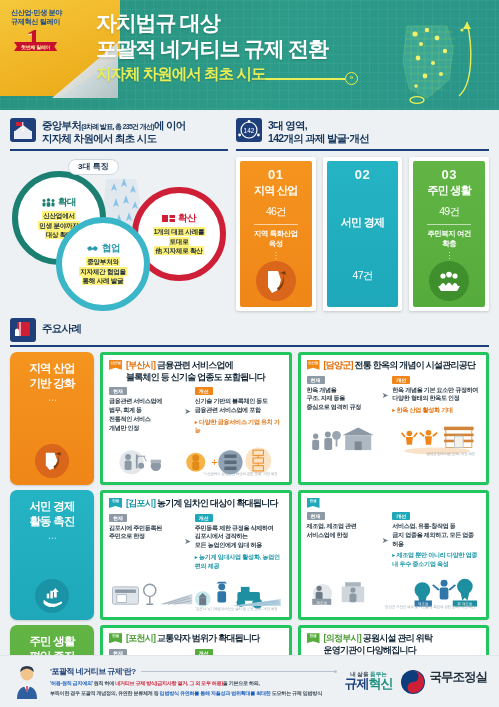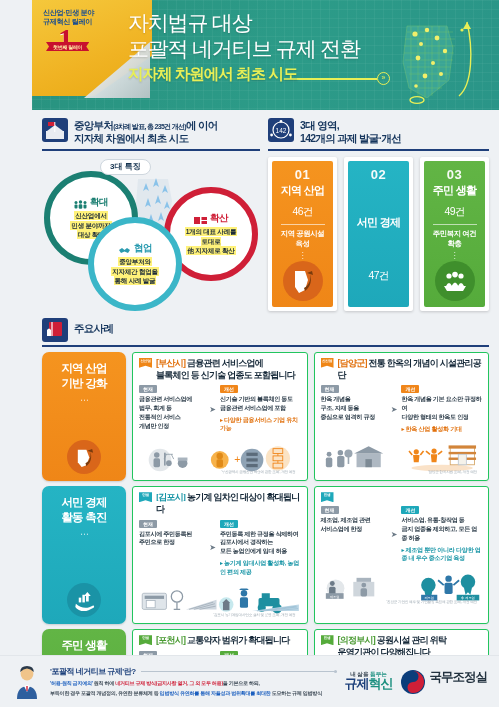--- a/index.html
+++ b/index.html
@@ -5,21 +5,21 @@
   * { margin:0; padding:0; box-sizing:border-box; }
   html,body { width:499px; height:707px; }
   body {
     font-family:"Liberation Sans","DejaVu Sans",sans-serif;
     background:#eef1f4;
     position:relative;
     overflow:hidden;
     font-size:7px;
     color:#20303f;
   }
-  .page { position:relative; width:499px; height:707px; background:#eef1f4;padding-left:32px; }
+  .page { position:relative; width:499px; height:707px; background:#eef1f4; }
 
   
   .hdr { position:relative; height:110px; background:#2a9384;
          background:linear-gradient(110deg,#28927f 0%,#2c9b88 55%,#2a9588 100%); overflow:hidden; }
   .hdr-mesh { position:absolute; inset:0; opacity:.25;
      background-image:linear-gradient(rgba(255,255,255,.18) 1px,transparent 1px),
                       linear-gradient(90deg,rgba(255,255,255,.18) 1px,transparent 1px);
      background-size:9px 9px; }
   .hdr-badge { position:absolute; left:0; top:0; width:120px; height:96px;
      background:linear-gradient(160deg,#f5c83c 0%,#f0b323 60%,#e8a913 100%);
@@ -30,21 +30,21 @@
   .badge-l1 { position:absolute; left:11px; top:8px; width:96px; font-size:7.2px; font-weight:bold;
      color:#1a4d8f; letter-spacing:-.4px; line-height:1.25; z-index:6; }
   .badge-num { position:absolute; left:26px; top:24px; font-size:30px; font-weight:bold;
      color:#c8102e; line-height:1; z-index:6; text-shadow:0 1px 0 #fff; font-family:"Liberation Serif",serif; }
   .badge-ribbon { position:absolute; left:14px; top:42px; z-index:7;
      background:#c8102e; color:#ffe9a8; font-size:5px; font-weight:bold;
      padding:1.5px 7px; letter-spacing:-.3px;
      clip-path:polygon(0 0,100% 0,93% 50%,100% 100%,0 100%,7% 50%); }
 
   .hdr-text { position:absolute; left:96px; top:10px; z-index:6; }
-  .h-t1, .h-t2 { color:#ffffff; font-size:21px; font-weight:normal; letter-spacing:-1.2px; line-height:1.22;
+  .h-t1, .h-t2 { color:#ffffff; font-size:21px; font-weight:bold; letter-spacing:-1.2px; line-height:1.22;
      text-shadow:0 1px 2px rgba(0,0,0,.18); }
   .h-t3 { margin-top:3px; color:#e8ef56; font-size:15.5px; font-weight:bold; letter-spacing:-1px;
      text-shadow:0 1px 2px rgba(0,0,0,.18); display:inline-block; }
   .h-rule { position:absolute; left:265px; top:78px; width:80px; height:2px; background:#e8ef56; z-index:5; }
   .h-arrowdot { position:absolute; left:345px; top:72px; width:13px; height:13px; border-radius:50%;
      border:1.6px solid #e8ef56; color:#e8ef56; font-size:7px; text-align:center; line-height:10px; z-index:6; }
   .hdr-map { position:absolute; right:18px; top:8px; width:120px; height:98px; z-index:5; }
 
   
   .twocol { display:flex; gap:8px; padding:8px 10px 0 10px; }
@@ -58,21 +58,21 @@
   
   .circles { position:relative; height:150px; margin-top:4px; }
   .c-kr { position:absolute; left:86px; top:18px; width:52px; height:76px; opacity:.85; }
   .tag3 { position:absolute; left:58px; top:4px; background:#fff; border:1px solid #cfd7de;
      border-radius:9px; padding:1.5px 9px; font-size:8px; font-weight:bold; color:#14324f; z-index:6; }
   .circ { position:absolute; width:94px; height:94px; border-radius:50%; background:#fff; z-index:4;
      display:flex; flex-direction:column; align-items:center; justify-content:center; text-align:center; }
   .circ.c1 { left:2px; top:16px; border:6px solid #1b7f72; }
   .circ.c2 { right:2px; top:32px; border:6px solid #cf1f37; }
   .circ.c3 { left:46px; top:62px; border:6px solid #3bb6c8; }
-  .circ-hd { font-size:9.5px; font-weight:bold; letter-spacing:-.6px; display:flex; align-items:flex-end; gap:3px; margin-bottom:2px; }
+  .circ-hd { font-size:9.5px; font-weight:bold; letter-spacing:-.6px; display:flex; align-items:center; gap:3px; margin-bottom:2px; }
   .circ.c1 .circ-hd { color:#1b7f72; } .circ.c2 .circ-hd { color:#cf1f37; } .circ.c3 .circ-hd { color:#2a9bb0; }
   .circ-bd { font-size:6.6px; font-weight:bold; color:#1c2b38; line-height:1.45; letter-spacing:-.3px; }
   .circ-bd em { font-style:normal; background:#fff27a; box-shadow:0 0 0 1px #fff27a; }
   .ci { width:13px; height:9px; display:inline-block; }
 
   
   .cards { display:flex; gap:7px; margin-top:6px; }
   .card { flex:1; background:#fff; padding:4px; border-radius:2px;
      box-shadow:0 1px 3px rgba(0,0,0,.18); }
   .card-in { border-radius:2px; padding:7px 4px 6px; text-align:center; color:#fff; height:146px;
@@ -96,29 +96,29 @@
   .ctag { width:84px; border-radius:7px; padding:9px 6px 7px; color:#fff; flex:none;
      display:flex; flex-direction:column; align-items:center; box-shadow:0 1px 2px rgba(0,0,0,.15); }
   .ctag-t { font-size:11.5px; font-weight:bold; letter-spacing:-.8px; line-height:1.3; text-align:center; }
   .ctag-d { font-size:8px; line-height:.75; margin:5px 0 4px; opacity:.85; letter-spacing:-1px;
      writing-mode:vertical-rl; }
   .ctag-ico { width:34px; height:34px; border-radius:50%; display:flex; align-items:center; justify-content:center; margin-top:auto; }
   .t-or { background:linear-gradient(180deg,#f5941f,#ef8617); } .t-or .ctag-ico{background:#d9661a;}
   .t-cy { background:linear-gradient(180deg,#25b4c4,#1ea8ba); } .t-cy .ctag-ico{background:#1a93a6;}
   .t-gr { background:linear-gradient(180deg,#62b545,#55ab3b); }
 
-  .cbox { flex:1; background:#fff; border:1px solid #22c55e; border-radius:3px; padding:5px 6px 4px;
+  .cbox { flex:1; background:#fff; border:3px solid #22c55e; border-radius:3px; padding:5px 6px 4px;
      position:relative; min-width:0; box-shadow:0 1px 2px rgba(0,0,0,.06); }
   .cbox-hd { display:flex; gap:4px; align-items:flex-start; }
   .flag { width:13px; flex:none; padding:2px 0 4px; text-align:center; font-size:3.6px; font-weight:bold;
      color:#fff; line-height:1.1; letter-spacing:-.3px;
      clip-path:polygon(0 0,100% 0,100% 100%,50% 80%,0 100%); }
   .f-or{background:#ef8617;} .f-cy{background:#1ea8ba;} .f-gr{background:#55ab3b;}
   .cbox-ti { font-size:9px; font-weight:bold; color:#152838; letter-spacing:-.75px; line-height:1.3; }
-  .ti-or{color:#e1700c;} .ti-cy{color:#1795a6;font-family:Liberation Serif, serif;} .ti-gr{color:#4a9a32;}
+  .ti-or{color:#e1700c;} .ti-cy{color:#1795a6;} .ti-gr{color:#4a9a32;}
 
   .cmp { display:flex; align-items:flex-start; gap:3px; margin-top:4px; }
   .side { width:47%; }
   .side.now { width:41%; } .side.aft { flex:1; }
   .lbl { display:inline-block; font-size:5px; font-weight:bold; color:#fff; padding:1px 4px; border-radius:1px; margin-bottom:2px; }
   .lbl-now { background:#8d9aa6; }
   .lbl-or{background:#f0861a;} .lbl-cy{background:#1ea8ba;} .lbl-gr{background:#55ab3b;}
   .side-tx { font-size:6.1px; font-weight:bold; line-height:1.45; letter-spacing:-.35px; color:#2a3a47; }
   .side.aft .side-tx { color:#2a3a47; }
   .tx-or{color:#e1700c;} .tx-cy{color:#1795a6;} .tx-gr{color:#4a9a32;}
@@ -306,21 +306,21 @@
 
       <div class="cards">
 
         <div class="card">
           <div class="card-in c-or">
             <div class="cd-no">01</div>
             <div class="cd-ti">지역 산업</div>
             <div class="cd-cnt"><span>46</span><span>건</span></div>
             <div class="cd-sep"></div>
             <div class="cd-ds">
-              <div>지역 공원시설</div>
+              <div>지역 특화산업</div>
               <div>육성</div>
             </div>
             <div class="cd-dots">⋮</div>
             <div class="cd-ico">
               <svg viewBox="0 0 28 28" width="28" height="28">
                 <path d="M6 4 L16 4 L19 13 L16 23 L10 26 L6 20 Z" fill="#fff"></path>
                 <path d="M16 24 C22 20 23 12 21 7 l3 1 l-1 -4 l-5 2 l3 1 C22 11 21 18 15 21 Z" fill="#7a3b0d"></path>
               </svg>
             </div>
           </div>

